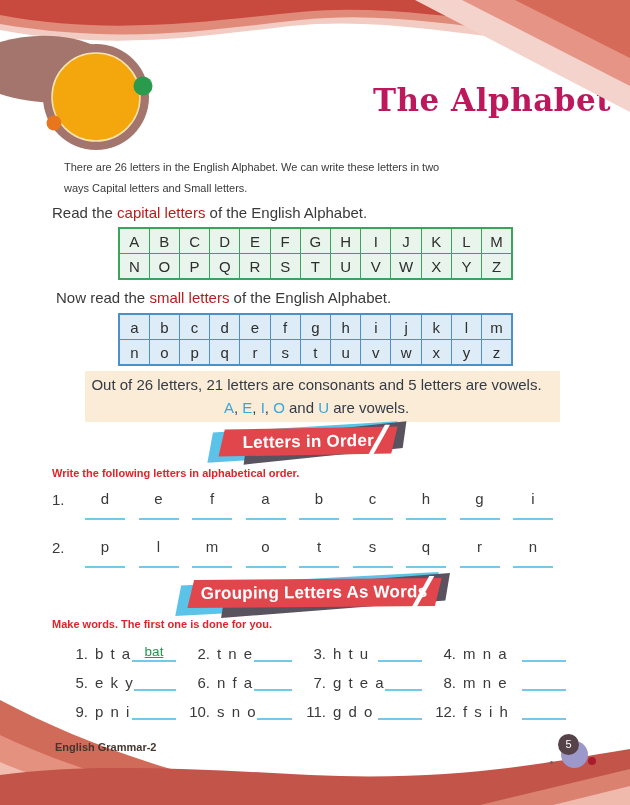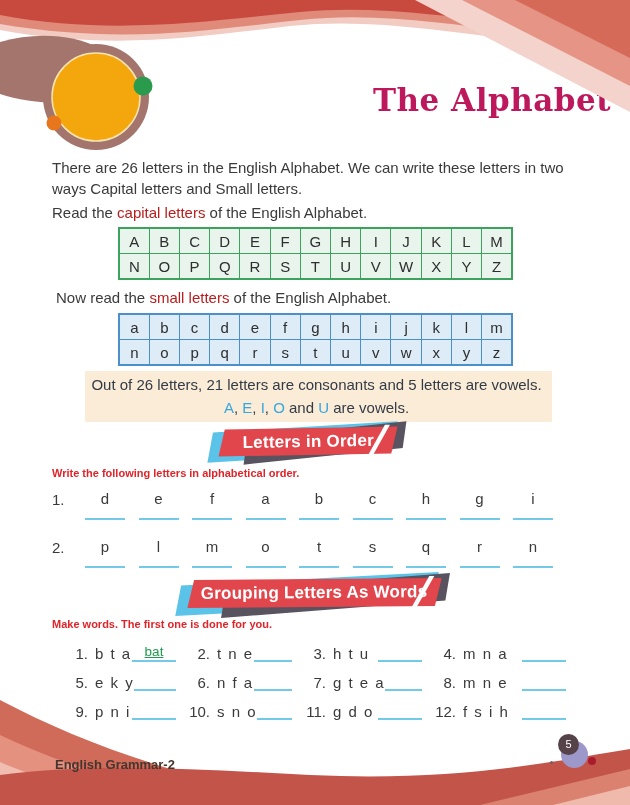--- a/index.html
+++ b/index.html
@@ -8,34 +8,34 @@
   .abs{position:absolute;}
   svg{display:block;}
 
   
   .chapter-num{position:absolute;left:75px;top:67px;width:42px;height:60px;line-height:60px;
       text-align:center;font-family:"DejaVu Serif",serif;font-weight:bold;font-size:46px;color:#8b2f96;
       text-shadow:-2px 0 #fff,2px 0 #fff,0 -2px #fff,0 2px #fff,-1px -1px #fff,1px 1px #fff,-1px 1px #fff,1px -1px #fff;}
   .page-title{position:absolute;left:372px;top:82px;width:240px;text-align:center;
       font-family:"DejaVu Serif",serif;font-weight:bold;font-size:31px;color:#be185d;letter-spacing:.5px;}
 
-  .intro{position:absolute;left:52px;top:157px;font-size:15px;line-height:21px;}
+  .intro{position:absolute;left:64px;top:157px;font-size:11px;line-height:21px;}
 
   .lead{position:absolute;font-size:15px;white-space:pre-wrap;}
   .lead .hl{color:#b91c1c;}
 
   table.alpha{position:absolute;border-collapse:collapse;table-layout:fixed;width:395px;}
   table.alpha td{text-align:center;height:24px;font-size:15px;color:#2e2e2e;padding:0;}
   table.cap{border:2px solid #3ba35d;background:#e9f5ec;}
   table.cap td{border:1px solid #3ba35d;}
   table.sml{border:2px solid #4b90c8;background:#ddecf7;}
   table.sml td{border:1px solid #4b90c8;}
 
   .note{position:absolute;left:85px;top:371px;width:463px;background:#fbecd7;color:#333b46;
-        font-size:15px;line-height:23px;text-align:center;padding:2px 4px 3px 0;}
+        font-size:15px;line-height:23px;text-align:center;padding:2px 12px 3px 0;}
   .note .cy{color:#35a7df;}
   .note .n2{white-space:pre-wrap;}
 
   
   .banner{position:absolute;}
   .b-blue{position:absolute;background:#5cc3e8;}
   .b-dark{position:absolute;background:#59525f;}
   .b-red{position:absolute;background:#e2464d;display:flex;align-items:center;justify-content:center;}
   .b-red::after{content:"";position:absolute;right:13px;top:-2px;bottom:-2px;width:5px;background:#fff;
         transform:skewX(-18deg);}
@@ -53,21 +53,21 @@
   
   .wgrid{position:absolute;left:62px;top:641px;width:512px;display:grid;
          grid-template-columns:122px 116px 130px 144px;grid-auto-rows:21px;row-gap:8px;}
   .witem{display:flex;align-items:flex-end;font-size:15px;}
   .wnum{width:26px;text-align:right;flex:none;}
   .wlet{margin-left:7px;letter-spacing:1.5px;white-space:pre;}
   .wblank{margin-left:auto;margin-right:8px;width:44px;height:18px;border-bottom:2px solid #72cae8;
           text-align:center;line-height:18px;margin-top:40px;}
   .wans{color:#1f9a4f;font-size:13.5px;text-decoration:underline;}
 
-  .book-title{position:absolute;left:55px;top:757px;font-size:13px;font-weight:bold;color:#44352e;z-index:5;}
+  .book-title{position:absolute;left:55px;top:741px;font-size:11px;font-weight:bold;color:#44352e;z-index:5;}
 
   
   .pg-lav{position:absolute;left:561px;top:741px;width:27px;height:27px;border-radius:50%;background:#9d98ca;z-index:6;}
   .pg-dark{position:absolute;left:558px;top:734px;width:21px;height:21px;border-radius:50%;background:#564349;
            color:#fff;font-size:11px;line-height:21px;text-align:center;z-index:7;}
   .pg-dot{position:absolute;left:588px;top:757px;width:8px;height:8px;border-radius:50%;background:#a91c2e;z-index:6;}
   .pg-tiny{position:absolute;left:550px;top:761px;width:3px;height:3px;border-radius:50%;background:#7a5a62;z-index:6;}
 </style>
 </head>
 <body>

